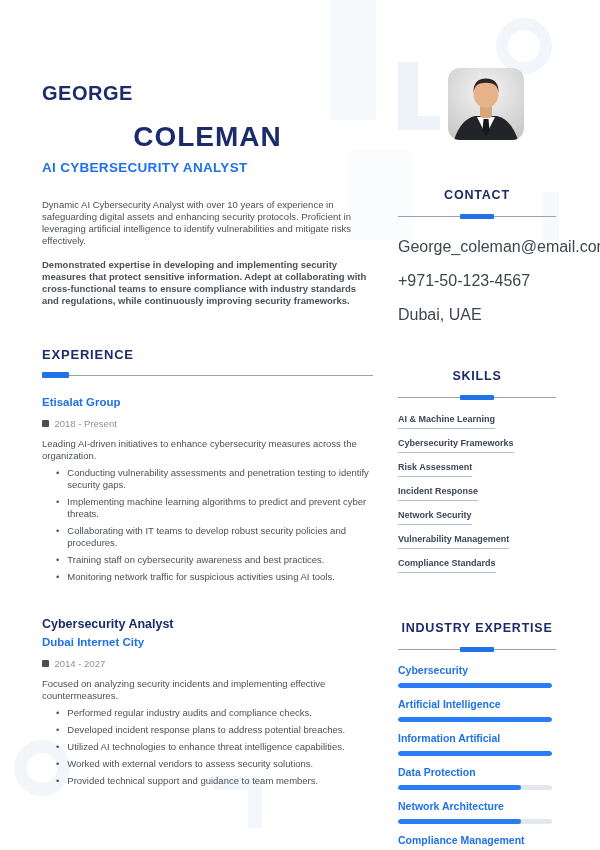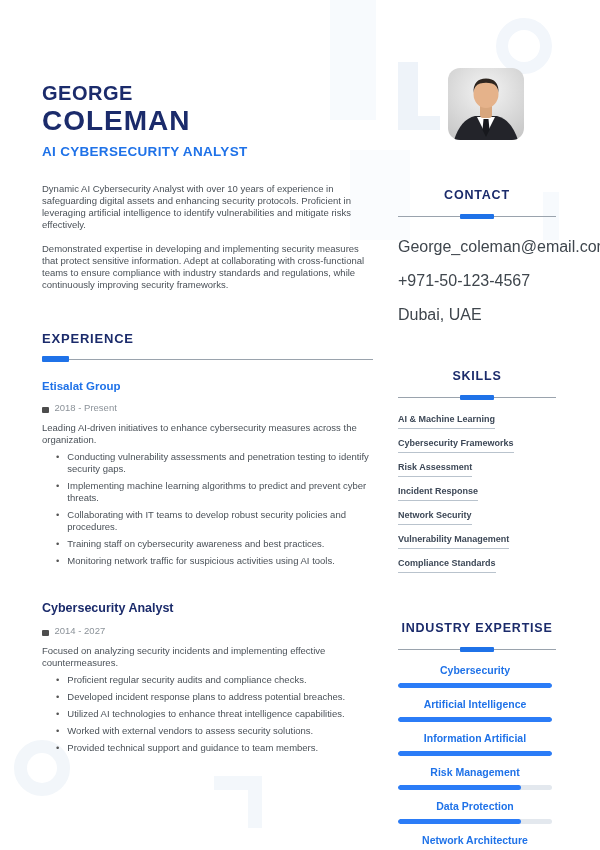--- a/index.html
+++ b/index.html
@@ -32,43 +32,43 @@
   .d7{left:248px;top:776px;width:14px;height:52px;background:#f3f7fb;}
   .d8{left:543px;top:192px;width:16px;height:48px;background:#f7fafd;}
   .d9{left:350px;top:150px;width:60px;height:90px;background:#fafcfe;}
 
   
   .left-col{position:absolute;left:42px;top:82px;width:331px;}
   .right-col{position:absolute;left:398px;top:68px;width:158px;}
 
   
   .first-name{font-size:20px;line-height:22px;font-weight:600;color:var(--navy);letter-spacing:.5px;}
-  .last-name{font-size:28px;line-height:30px;font-weight:800;color:var(--navy);letter-spacing:1px;margin-top:2px;}
+  .last-name{font-size:28px;line-height:30px;font-weight:800;color:var(--navy);letter-spacing:1px;margin-top:18px;text-align:center;}
   .job-title{font-size:13.5px;line-height:15px;font-weight:700;color:var(--blue);margin-top:8px;letter-spacing:.3px;}
 
   
   .summary{margin-top:24px;font-size:9.5px;line-height:12px;}
-  .summary p + p{margin-top:12px;}
+  .summary p + p{margin-top:12px;font-weight:bold;}
 
   
   h2.sec{font-size:13px;line-height:15px;font-weight:800;color:var(--navy);letter-spacing:.8px;}
   .right-col h2.sec{font-size:12.5px;text-align:center;margin-top:48px;}
   .rule{position:relative;height:6px;margin-top:10px;}
   .rule .line{position:absolute;left:0;right:0;top:2.5px;height:1.2px;background:var(--line);}
   .rule .seg{position:absolute;top:0;height:6px;width:27px;background:var(--blue);border-radius:1px;}
   .rule.seg-left .seg{left:0;}
   .rule.seg-center .seg{left:50%;transform:translateX(-50%);width:34px;height:5px;top:.5px;}
 
   
   .experience{margin-top:40px;}
   .job{margin-top:17px;}
   .job + .job{margin-top:34px;}
   .job .title{font-size:12.5px;line-height:15px;font-weight:700;color:var(--navy);}
   .job .company{font-size:11.5px;line-height:14px;font-weight:700;color:var(--blue);margin-top:3px;}
-  .job .dates{display:flex;align-items:flex-end;gap:6px;margin-top:9px;font-size:9.5px;color:var(--muted);}
+  .job .dates{display:flex;align-items:center;gap:6px;margin-top:9px;font-size:9.5px;color:var(--muted);}
   .cal{width:6.5px;height:6.5px;background:#4d4d4d;border-radius:1px;flex:0 0 auto;}
   .job .desc{margin-top:9px;font-size:9.5px;line-height:12px;}
   .bullets{margin-top:5px;}
   .bullet{display:flex;gap:8px;padding-left:14px;margin-top:5px;font-size:9.5px;line-height:12px;}
   .bullet .dot{color:#555;flex:0 0 auto;}
 
   
   .photo{margin-left:50px;width:76px;height:72px;border-radius:12px;overflow:hidden;display:block;}
 
   
@@ -78,21 +78,21 @@
 
   
   .skills{margin-top:40px;}
   .skills-list{margin-top:14px;display:flex;flex-wrap:wrap;column-gap:8px;row-gap:9px;width:156px;}
   .skill{font-size:9px;line-height:11px;font-weight:600;color:#3d4857;padding-bottom:3px;border-bottom:1px solid var(--skill-line);white-space:nowrap;}
 
   
   .expertise{margin-top:40px;}
   .exp-list{margin-top:12px;width:154px;}
   .exp-item{margin-top:10px;}
-  .exp-item .label{font-size:10.5px;line-height:13px;font-weight:700;color:var(--blue);text-align:center;}
+  .exp-item .label{font-size:10.5px;line-height:13px;font-weight:700;color:var(--blue);}
   .bar{margin-top:6px;height:5px;border-radius:3px;background:var(--track);overflow:hidden;}
   .bar .fill{display:block;height:100%;border-radius:3px;background:var(--bar-blue);}
 </style>
 </head>
 <body>
 
 <div class="page">
 
   <div class="decor ring d1"></div>
   <div class="decor d2"></div>
@@ -149,29 +149,30 @@
                 <span>Training staff on cybersecurity awareness and best practices.</span>
               </div>
               <div class="bullet">
                 <span class="dot">•</span>
                 <span>Monitoring network traffic for suspicious activities using AI tools.</span>
               </div>
             </div>
           </div>
           <div class="job">
             <div class="title">Cybersecurity Analyst</div>
+            <div class="company">Dubai Internet City</div>
             <div class="dates">
               <span class="cal"></span>
               <span>2014 - 2027</span>
             </div>
             <div class="desc">Focused on analyzing security incidents and implementing effective countermeasures.</div>
             <div class="bullets">
               <div class="bullet">
                 <span class="dot">•</span>
-                <span>Proficient regular security audits and compliance checks.</span>
+                <span>Performed regular industry audits and compliance checks.</span>
               </div>
               <div class="bullet">
                 <span class="dot">•</span>
                 <span>Developed incident response plans to address potential breaches.</span>
               </div>
               <div class="bullet">
                 <span class="dot">•</span>
                 <span>Utilized AI technologies to enhance threat intelligence capabilities.</span>
               </div>
               <div class="bullet">
@@ -256,26 +257,20 @@
               <span class="fill" style="width: 100%;"></span>
             </div>
           </div>
           <div class="exp-item">
             <div class="label">Information Artificial</div>
             <div class="bar">
               <span class="fill" style="width: 100%;"></span>
             </div>
           </div>
           <div class="exp-item">
-            <div class="label">Risk Management</div>
-            <div class="bar">
-              <span class="fill" style="width: 80%;"></span>
-            </div>
-          </div>
-          <div class="exp-item">
             <div class="label">Data Protection</div>
             <div class="bar">
               <span class="fill" style="width: 80%;"></span>
             </div>
           </div>
           <div class="exp-item">
             <div class="label">Network Architecture</div>
             <div class="bar">
               <span class="fill" style="width: 80%;"></span>
             </div>

